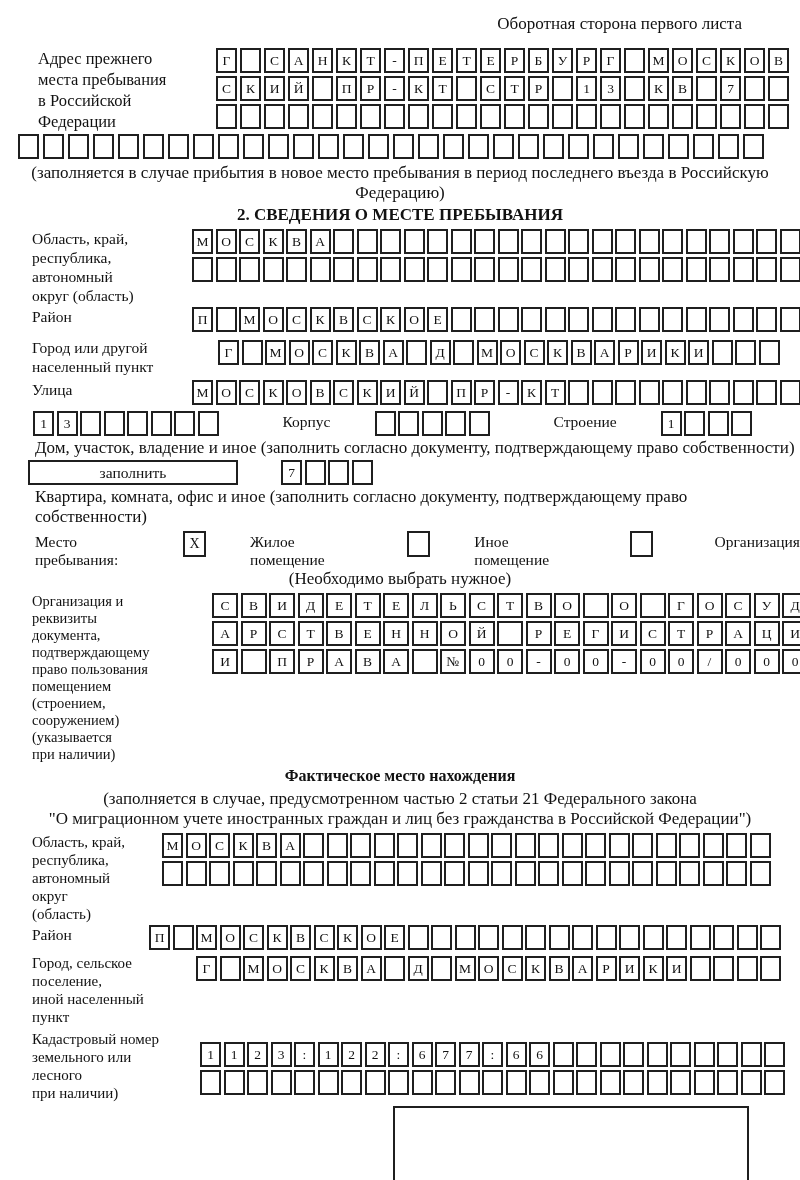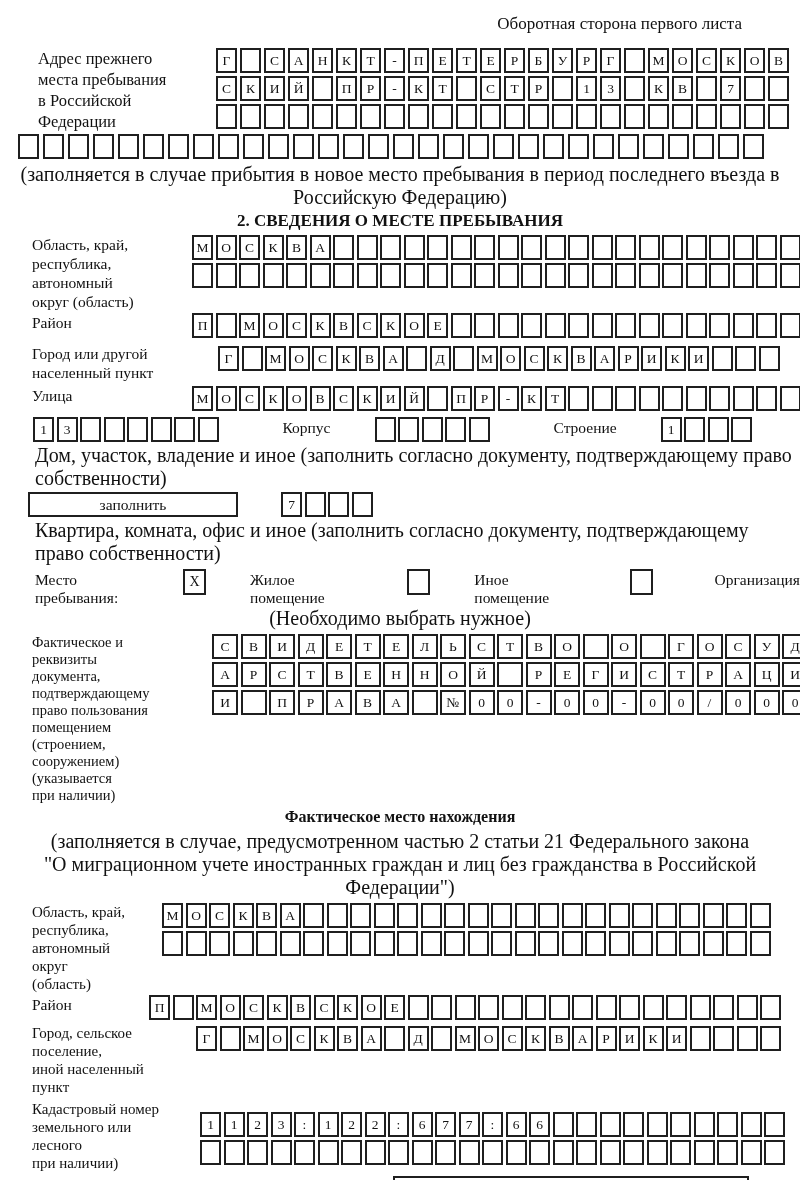--- a/index.html
+++ b/index.html
@@ -13,21 +13,21 @@
   .lbl.tight{line-height:17px;font-size:14.5px;}
   .lbl.f18{line-height:18px;font-size:15px;}
   .stack{display:flex;flex-direction:column;gap:3px;}
   .cellrow{display:flex;gap:2.5px;}
   .cellrow.g3{gap:3px;}
   .cellrow.g4{gap:4px;}
   .cell{width:17px;height:21px;border:2px solid #1f1f1f;display:flex;
         align-items:center;justify-content:center;font-size:13.5px;
         font-family:"Liberation Serif",serif;background:#fff;flex:0 0 auto;}
   .wide .cell{width:22px;}
-  .cap{font-size:20px;}
+  .cap{font-size:17px;}
   .center{text-align:center;}
   .h2{font-weight:bold;font-size:17px;text-align:center;margin:0 0 4px 0;}
   .h3{font-weight:bold;font-size:16px;text-align:center;margin:0 0 4px 0;}
   .rect{height:21px;border:2px solid #1f1f1f;display:flex;align-items:center;
         justify-content:center;font-size:15.5px;flex:0 0 auto;background:#fff;}
   .inline-lbl{font-size:15.5px;padding:2px 8px 0 28px;flex:0 0 auto;}
   .chk{width:19px;height:22px;border:2px solid #1f1f1f;display:inline-flex;
        align-items:center;justify-content:center;font-size:14px;margin:0 8px 0 10px;
        flex:0 0 auto;background:#fff;}
   .opt{font-size:15.5px;padding-top:2px;}
@@ -377,21 +377,21 @@
     <span class="opt">Жилое помещение</span>
     <span class="chk" style="margin-left:24px"></span>
     <span class="opt">Иное помещение</span>
     <span class="chk" style="margin-left:30px"></span>
     <span class="opt" style="margin-left:18px">Организация</span>
   </div>
   <div class="cap mb4" style="margin-left:180px;width:440px;text-align:center">(Необходимо выбрать нужное)</div>
 
   <div class="frow mb4" style="margin-left:32px">
     <div class="lbl tight" style="width:144px">
-      <div>Фактическое и реквизиты</div>
+      <div>Организация и реквизиты</div>
       <div>документа, подтверждающему</div>
       <div>право пользования</div>
       <div>помещением (строением,</div>
       <div>сооружением) (указывается</div>
       <div>при наличии)</div>
     </div>
     <div class="stack">
       <div class="cellrow wide">
           <div class="cell">С</div>
           <div class="cell">В</div>

